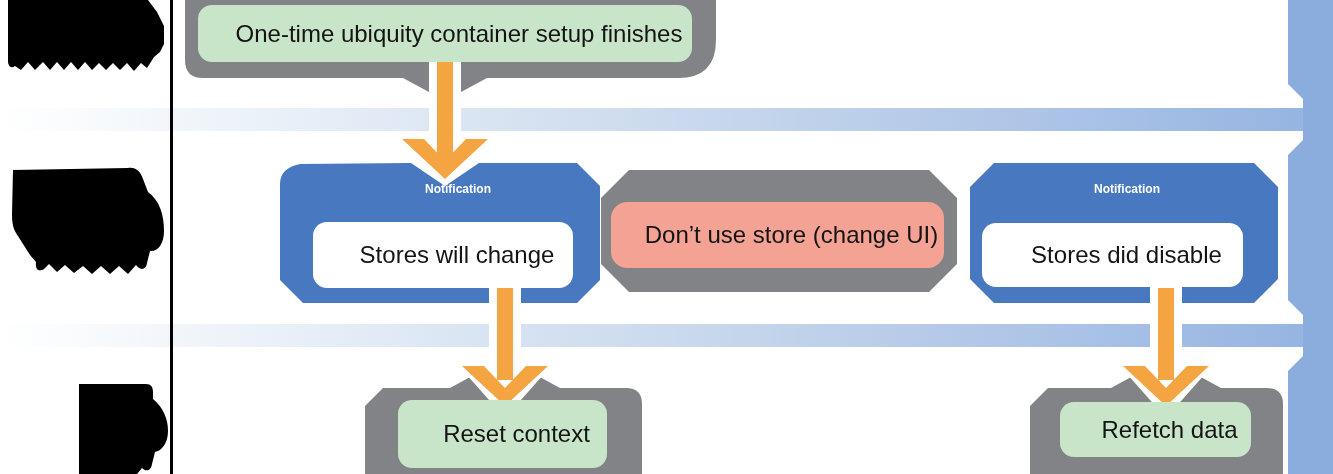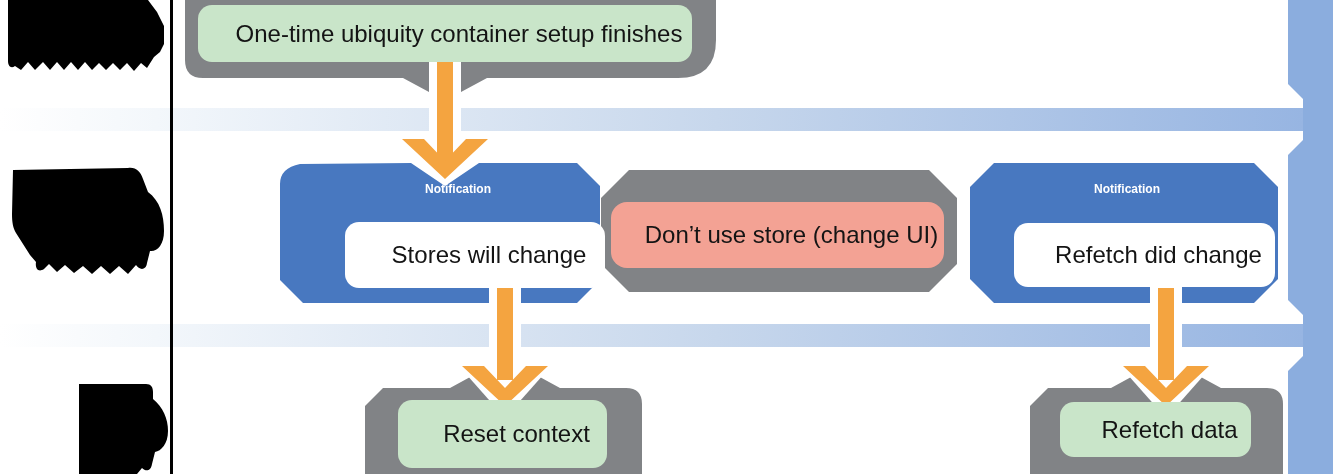--- a/index.html
+++ b/index.html
@@ -7,21 +7,21 @@
     position:relative; width:1333px; height:474px; overflow:hidden;
     background:#ffffff; font-family:"Liberation Sans", sans-serif;
   }
   #shapes { position:absolute; left:0; top:0; z-index:1; }
   .box {
     position:absolute; z-index:2; display:flex; align-items:center; justify-content:center;
     font-family:"Liberation Sans", sans-serif; color:#141414; font-size:24px;
     text-align:center; white-space:nowrap; box-sizing:border-box;padding-left:28px;
   }
   .green   { background:var(--green);  border-radius:14px; }
-  .whitebx { background:#ffffff;       border-radius:14px;margin-left:32px; }
+  .whitebx { background:#ffffff;       border-radius:14px; }
   .pink    { background:var(--pink);   border-radius:16px; }
   .badge-title { font-weight:bold; font-size:12px; color:#ffffff; background:transparent; }
 </style>
 </head>
 <body>
 
 <div id="stage">
 
   <svg id="shapes" width="1333" height="474" viewBox="0 0 1333 474">
     <defs>
@@ -94,17 +94,17 @@
   </svg>
 
   <div class="box green" style="left:198px; top:5px; width:494px; height:57px;">One-time ubiquity container setup finishes</div>
 
   <div class="box badge-title" style="left:295px; top:176px; width:298px; height:26px;">Notification</div>
   <div class="box whitebx" style="left:313px; top:222px; width:260px; height:66px;">Stores will change</div>
 
   <div class="box pink" style="left:611px; top:202px; width:333px; height:66px;">Don’t use store (change UI)</div>
 
   <div class="box badge-title" style="left:963px; top:176px; width:300px; height:26px;">Notification</div>
-  <div class="box whitebx" style="left:982px; top:223px; width:261px; height:64px;">Refetch did change</div>
+  <div class="box whitebx" style="left:982px; top:223px; width:261px; height:64px;">Stores did disable</div>
 
   <div class="box green" style="left:398px; top:400px; width:209px; height:68px;">Reset context</div>
   <div class="box green" style="left:1060px; top:402px; width:191px; height:55px;">Refetch data</div>
 </div>
 
 </body></html>

